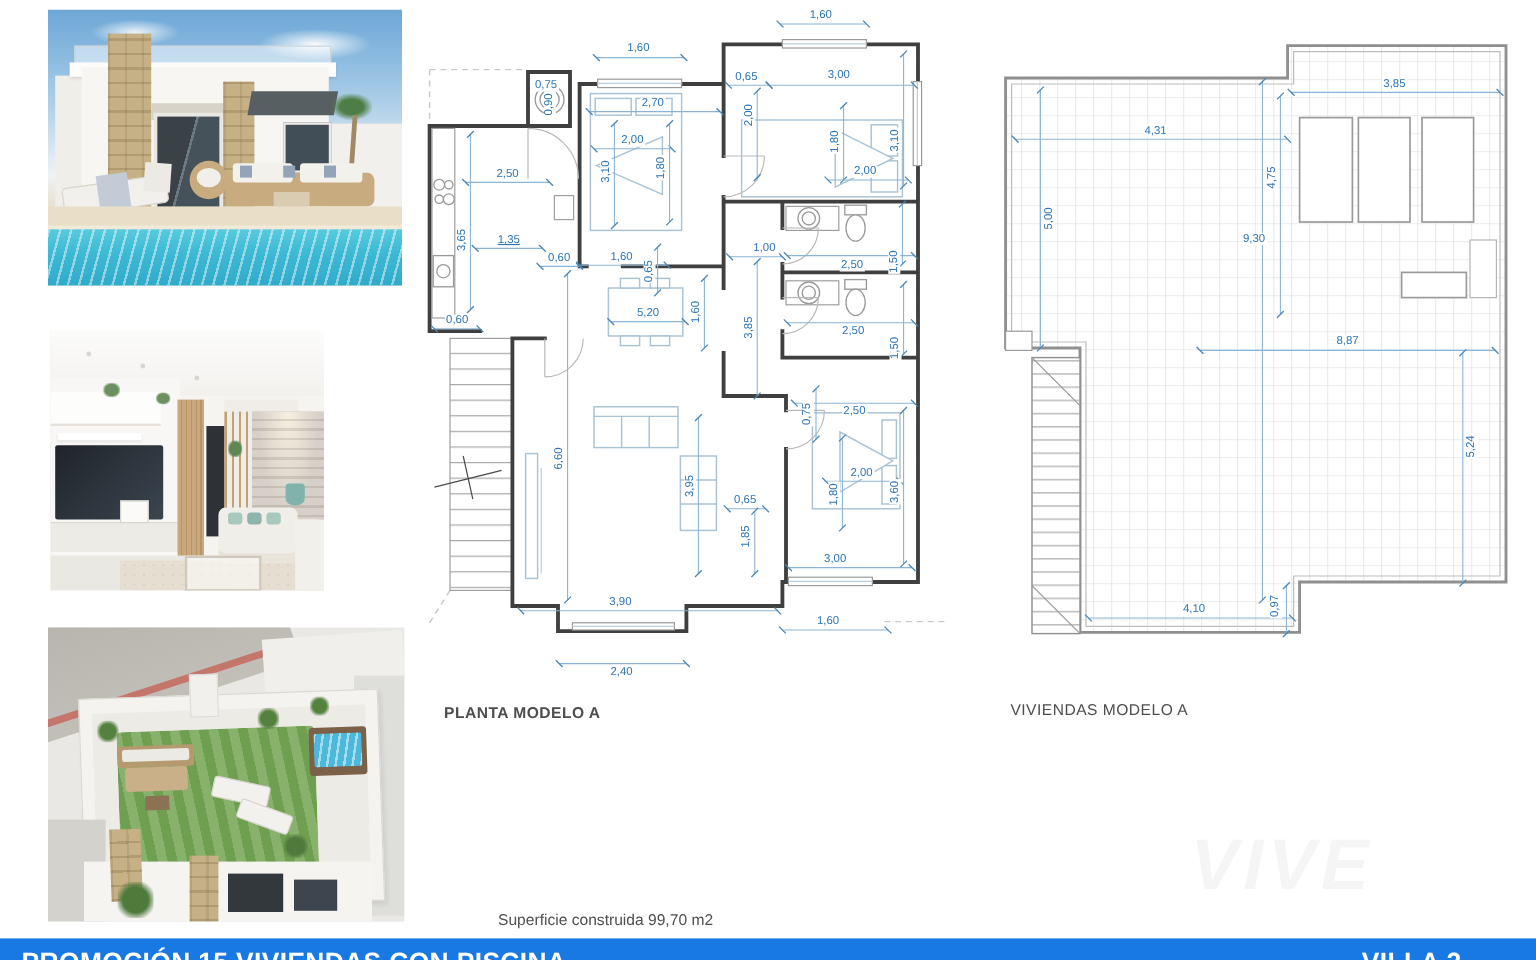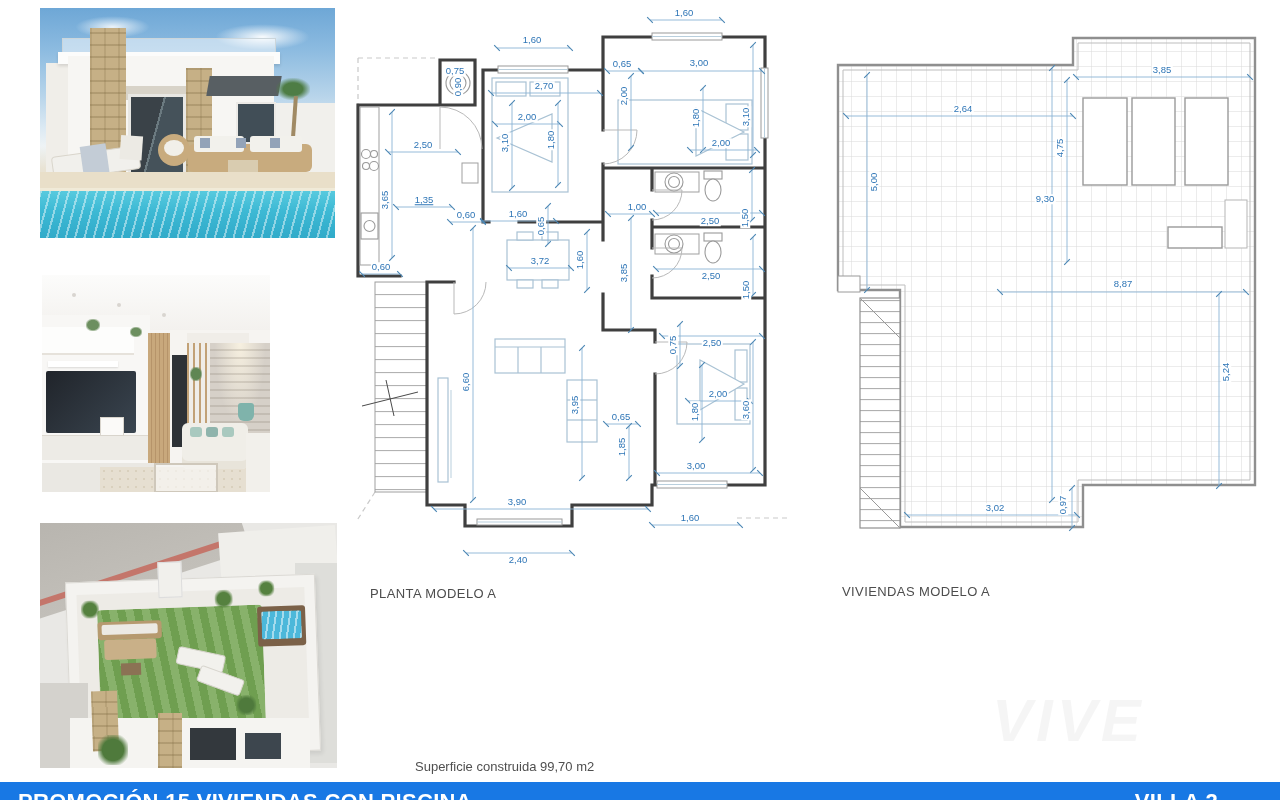--- a/index.html
+++ b/index.html
@@ -446,51 +446,51 @@
       <span class="dim" style="left: 721px; top: 143px; color: rgb(46, 117, 182); transform: translate(-50%, -50%) rotate(0deg);">2,00</span>
       <span class="dim" style="left: 423px; top: 145px; color: rgb(46, 117, 182); transform: translate(-50%, -50%) rotate(0deg);">2,50</span>
       <span class="dim" style="left: 385px; top: 200px; color: rgb(46, 117, 182); transform: translate(-50%, -50%) rotate(-90deg);">3,65</span>
       <span class="dim" style="left: 424px; top: 200px; color: rgb(46, 117, 182); transform: translate(-50%, -50%) rotate(0deg); text-decoration: underline;">1,35</span>
       <span class="dim" style="left: 466px; top: 215px; color: rgb(46, 117, 182); transform: translate(-50%, -50%) rotate(0deg);">0,60</span>
       <span class="dim" style="left: 518px; top: 214px; color: rgb(46, 117, 182); transform: translate(-50%, -50%) rotate(0deg);">1,60</span>
       <span class="dim" style="left: 541px; top: 226px; color: rgb(46, 117, 182); transform: translate(-50%, -50%) rotate(-90deg);">0,65</span>
       <span class="dim" style="left: 381px; top: 267px; color: rgb(46, 117, 182); transform: translate(-50%, -50%) rotate(0deg);">0,60</span>
       <span class="dim" style="left: 637px; top: 207px; color: rgb(46, 117, 182); transform: translate(-50%, -50%) rotate(0deg);">1,00</span>
       <span class="dim" style="left: 624px; top: 273px; color: rgb(46, 117, 182); transform: translate(-50%, -50%) rotate(-90deg);">3,85</span>
-      <span class="dim" style="left: 540px; top: 261px; color: rgb(46, 117, 182); transform: translate(-50%, -50%) rotate(0deg);">3,72</span>
+      <span class="dim" style="left: 540px; top: 261px; color: rgb(46, 117, 182); transform: translate(-50%, -50%) rotate(0deg);">5,20</span>
       <span class="dim" style="left: 580px; top: 260px; color: rgb(46, 117, 182); transform: translate(-50%, -50%) rotate(-90deg);">1,60</span>
       <span class="dim" style="left: 710px; top: 221px; color: rgb(46, 117, 182); transform: translate(-50%, -50%) rotate(0deg);">2,50</span>
       <span class="dim" style="left: 745px; top: 218px; color: rgb(46, 117, 182); transform: translate(-50%, -50%) rotate(-90deg);">1,50</span>
       <span class="dim" style="left: 711px; top: 276px; color: rgb(46, 117, 182); transform: translate(-50%, -50%) rotate(0deg);">2,50</span>
       <span class="dim" style="left: 746px; top: 290px; color: rgb(46, 117, 182); transform: translate(-50%, -50%) rotate(-90deg);">1,50</span>
       <span class="dim" style="left: 673px; top: 345px; color: rgb(46, 117, 182); transform: translate(-50%, -50%) rotate(-90deg);">0,75</span>
       <span class="dim" style="left: 712px; top: 343px; color: rgb(46, 117, 182); transform: translate(-50%, -50%) rotate(0deg);">2,50</span>
       <span class="dim" style="left: 718px; top: 394px; color: rgb(46, 117, 182); transform: translate(-50%, -50%) rotate(0deg);">2,00</span>
       <span class="dim" style="left: 695px; top: 412px; color: rgb(46, 117, 182); transform: translate(-50%, -50%) rotate(-90deg);">1,80</span>
       <span class="dim" style="left: 746px; top: 410px; color: rgb(46, 117, 182); transform: translate(-50%, -50%) rotate(-90deg);">3,60</span>
       <span class="dim" style="left: 696px; top: 466px; color: rgb(46, 117, 182); transform: translate(-50%, -50%) rotate(0deg);">3,00</span>
       <span class="dim" style="left: 621px; top: 417px; color: rgb(46, 117, 182); transform: translate(-50%, -50%) rotate(0deg);">0,65</span>
       <span class="dim" style="left: 622px; top: 447px; color: rgb(46, 117, 182); transform: translate(-50%, -50%) rotate(-90deg);">1,85</span>
       <span class="dim" style="left: 575px; top: 405px; color: rgb(46, 117, 182); transform: translate(-50%, -50%) rotate(-90deg);">3,95</span>
       <span class="dim" style="left: 466px; top: 382px; color: rgb(46, 117, 182); transform: translate(-50%, -50%) rotate(-90deg);">6,60</span>
       <span class="dim" style="left: 517px; top: 502px; color: rgb(46, 117, 182); transform: translate(-50%, -50%) rotate(0deg);">3,90</span>
       <span class="dim" style="left: 690px; top: 518px; color: rgb(46, 117, 182); transform: translate(-50%, -50%) rotate(0deg);">1,60</span>
       <span class="dim" style="left: 518px; top: 560px; color: rgb(46, 117, 182); transform: translate(-50%, -50%) rotate(0deg); text-align: center;">2,40</span>
       <span class="dim" style="left: 1162px; top: 70px; color: rgb(46, 117, 182); transform: translate(-50%, -50%) rotate(0deg);">3,85</span>
-      <span class="dim" style="left: 963px; top: 109px; color: rgb(46, 117, 182); transform: translate(-50%, -50%) rotate(0deg);">2,64</span>
+      <span class="dim" style="left: 963px; top: 109px; color: rgb(46, 117, 182); transform: translate(-50%, -50%) rotate(0deg);">4,31</span>
       <span class="dim" style="left: 1060px; top: 148px; color: rgb(46, 117, 182); transform: translate(-50%, -50%) rotate(-90deg);">4,75</span>
       <span class="dim" style="left: 874px; top: 182px; color: rgb(46, 117, 182); transform: translate(-50%, -50%) rotate(-90deg);">5,00</span>
       <span class="dim" style="left: 1045px; top: 199px; color: rgb(46, 117, 182); transform: translate(-50%, -50%) rotate(0deg);">9,30</span>
       <span class="dim" style="left: 1123px; top: 284px; color: rgb(46, 117, 182); transform: translate(-50%, -50%) rotate(0deg);">8,87</span>
       <span class="dim" style="left: 1226px; top: 372px; color: rgb(46, 117, 182); transform: translate(-50%, -50%) rotate(-90deg);">5,24</span>
-      <span class="dim" style="left: 995px; top: 508px; color: rgb(46, 117, 182); transform: translate(-50%, -50%) rotate(0deg);">3,02</span>
+      <span class="dim" style="left: 995px; top: 508px; color: rgb(46, 117, 182); transform: translate(-50%, -50%) rotate(0deg);">4,10</span>
       <span class="dim" style="left: 1063px; top: 505px; color: rgb(46, 117, 182); transform: translate(-50%, -50%) rotate(-90deg);">0,97</span>
     </div>
 
-  <div class="plan-title" style="left:370px;top:586px;">PLANTA MODELO A</div>
+  <div class="plan-title" style="left:370px;top:586px;font-weight:bold;">PLANTA MODELO A</div>
   <div class="plan-title" style="left:842px;top:584px;">VIVIENDAS MODELO A</div>
   <div class="superficie" style="left:415px;top:759px;">Superficie construida 99,70 m2</div>
   <div class="watermark">VIVE</div>
 
   <div class="footer" style="background: rgb(24, 120, 228);">
     <span>PROMOCIÓN 15 VIVIENDAS CON PISCINA</span>
     <span>VILLA 2</span>
   </div>
 
 </div>

